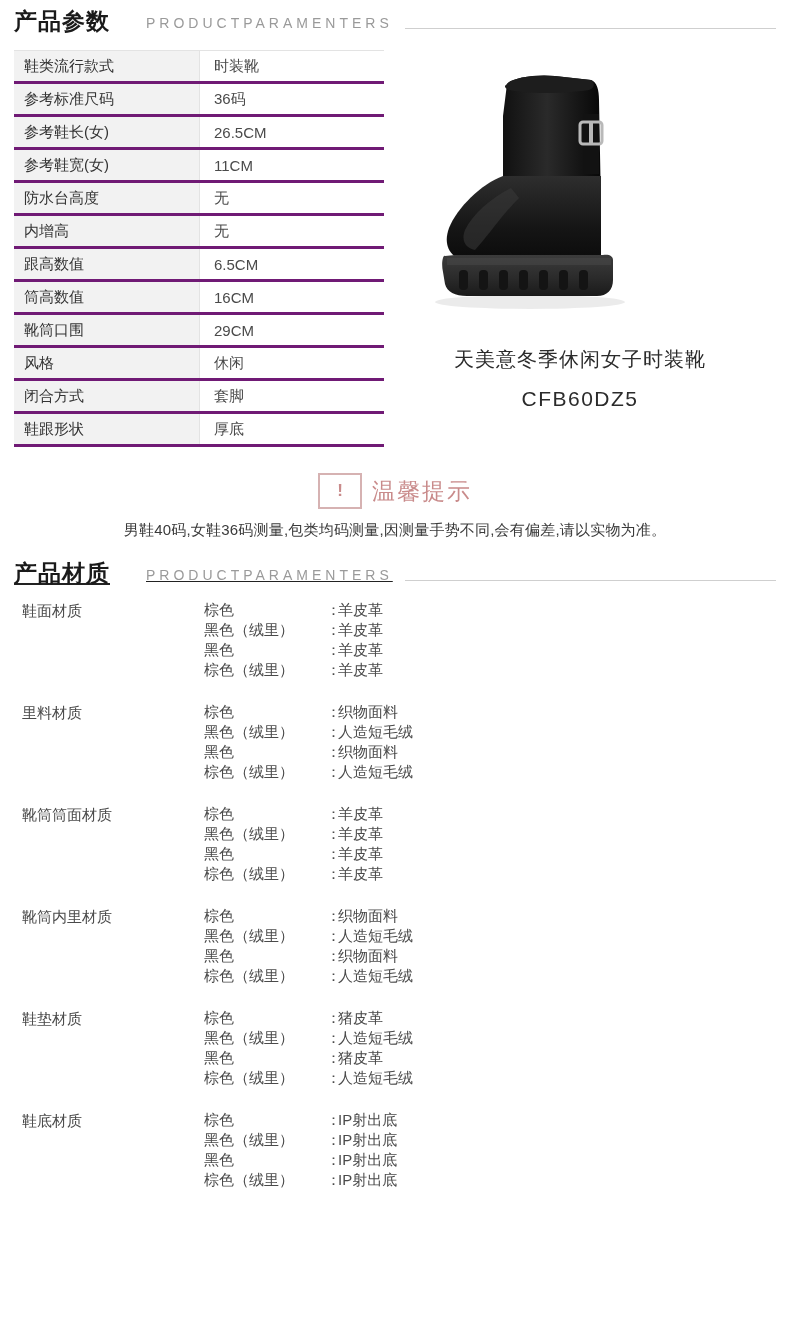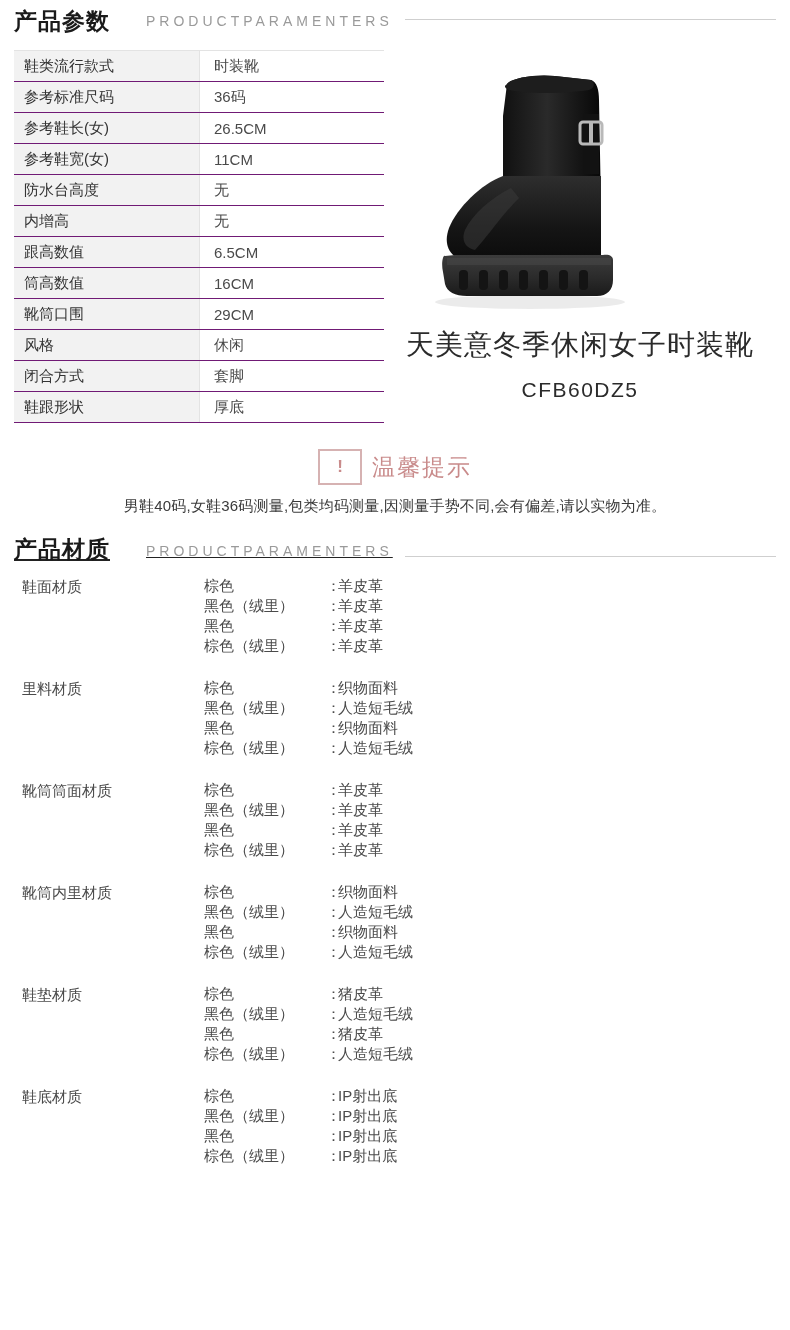--- a/index.html
+++ b/index.html
@@ -60,21 +60,21 @@
     border-collapse: collapse;
     table-layout: fixed;
   }
   .param-table tr {
     height: 30px;
   }
   .param-table td {
     font-size: 15px;
     color: #3a3a3a;
     padding: 0 0 0 10px;
-    border-bottom: 1px solid #701a75;
+    border-bottom: 3px solid #701a75;
     vertical-align: middle;
     height: 30px;
   }
   .param-table td.k {
     width: 175px;
     background: #f2f2f2;
     border-right: 1px solid #e3e3e3;
     color: #333;
   }
   .param-table tr:first-child td {
@@ -92,23 +92,23 @@
     flex-direction: column;
     align-items: center;
     padding-top: 6px;
   }
   .boot-wrap {
     width: 330px;
     height: 270px;
     position: relative;
   }
   .product-title {
-    font-size: 28px;
+    font-size: 20px;
     color: #2b2b2b;
-    margin-top: 0;
+    margin-top: 20px;
     letter-spacing: 1px;
   }
   .product-code {
     font-size: 21px;
     color: #2b2b2b;
     margin-top: 14px;
     letter-spacing: 1.5px;
   }
 
   
@@ -187,21 +187,21 @@
     width: 12px;
     flex: 0 0 12px;
   }
   .mat-line .m {
     flex: 1 1 auto;
   }
 </style>
 </head>
 <body>
 
-<div class="section-head" style="margin-top:10px;align-items:center;">
+<div class="section-head" style="margin-top:10px;">
   <span class="cn">产品参数</span>
   <span class="en">PRODUCTPARAMENTERS</span>
   <span class="rule"></span>
 </div>
 
 <div class="top-block">
 
   <table class="param-table">
     <tbody>
       <tr>

